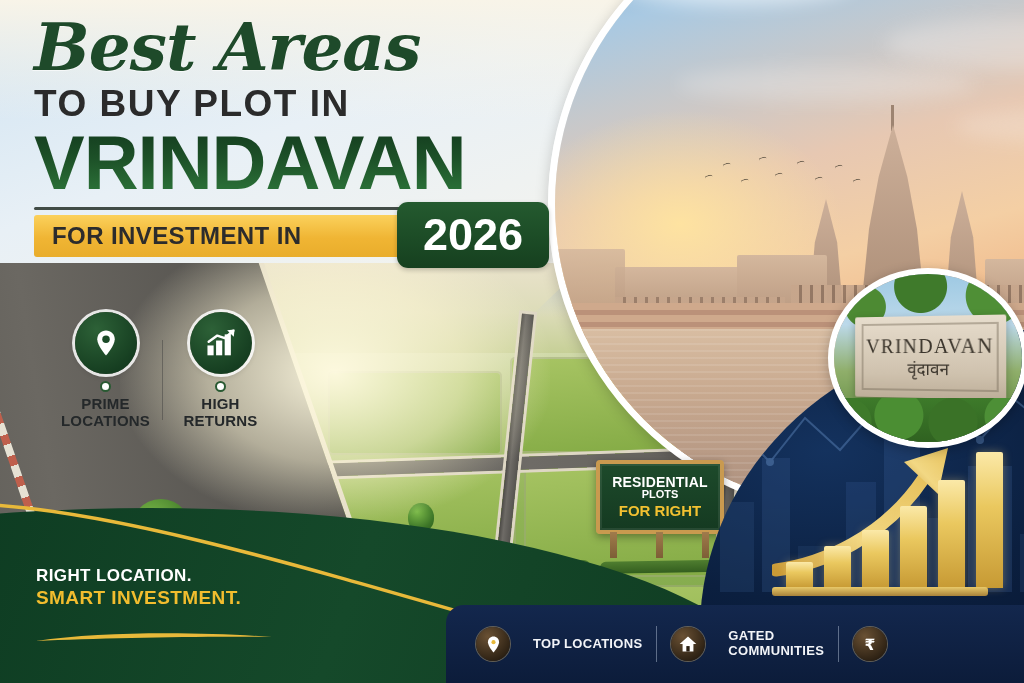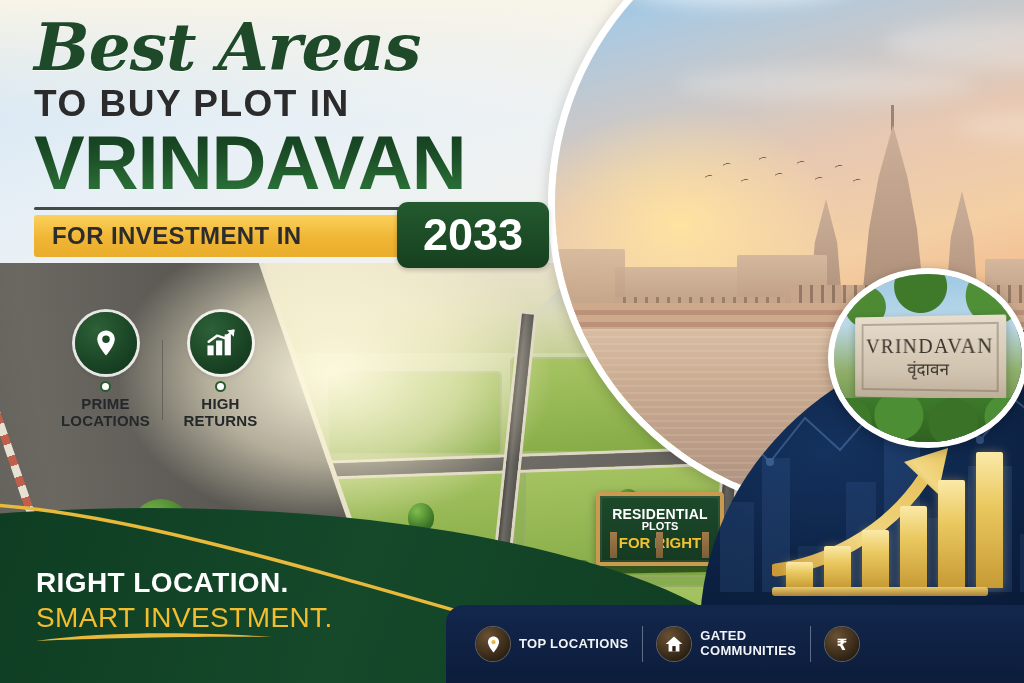--- a/index.html
+++ b/index.html
@@ -207,21 +207,21 @@
   .stone .en{font-family:"Liberation Serif",serif;font-size:20px;letter-spacing:1.4px;color:#3b352c;line-height:1;}
   .stone .hi{font-family:"DejaVu Sans",sans-serif;font-size:17px;color:#3b352c;margin-top:5px;line-height:1;}
 
   
   .plotsign{position:absolute;left:596px;top:460px;width:128px;height:74px;}
   .plotsign .board{
     width:100%;height:100%;border-radius:4px;
     background:linear-gradient(180deg,#1d4a2b,#153a21);
     border:4px solid #c99a4f;box-sizing:border-box;
     box-shadow:0 3px 8px rgba(0,0,0,.35),inset 0 0 0 2px rgba(255,255,255,.08);
-    display:flex;flex-direction:column;align-items:center;justify-content:center;margin-top:32px;
+    display:flex;flex-direction:column;align-items:center;justify-content:center;
   }
   .plotsign .l1{color:#fff;font-size:14px;font-weight:700;line-height:1.05;letter-spacing:.2px;}
   .plotsign .l2{color:#fff;font-size:11px;font-weight:700;line-height:1.05;}
   .plotsign .l3{color:#f2c131;font-size:15px;font-weight:700;line-height:1.1;margin-top:2px;}
   .plotsign .leg{position:absolute;top:72px;width:7px;height:26px;background:linear-gradient(180deg,#a07b4b,#7d5e36);}
   .plotsign .leg.a{left:14px;} .plotsign .leg.b{left:60px;} .plotsign .leg.c{left:106px;}
 
   
   .navypanel{
     position:absolute;left:700px;top:330px;width:420px;height:300px;overflow:hidden;
@@ -260,32 +260,32 @@
     position:absolute;left:-20px;top:470px;width:830px;height:260px;
     background:linear-gradient(110deg,#0e3c22 0%,#15492a 45%,#0f3a21 100%);
     border-radius:0 0 0 0;
     clip-path:ellipse(640px 200px at 170px 238px);
   }
   .swooshline{
     position:absolute;left:-20px;top:466px;width:838px;height:270px;
     border:0;pointer-events:none;
   }
   .tagline{position:absolute;left:36px;top:565px;width:420px;}
-  .tagline .t1{color:#fff;font-size:28px;font-weight:700;letter-spacing:.4px;line-height:1.25;}
-  .tagline .t2{color:#f2bd2e;font-size:28px;font-weight:400;letter-spacing:.4px;line-height:1.25;}
+  .tagline .t1{color:#fff;font-size:17px;font-weight:700;letter-spacing:.4px;line-height:1.25;}
+  .tagline .t2{color:#f2bd2e;font-size:19px;font-weight:700;letter-spacing:.4px;line-height:1.25;}
   .underswoosh{position:absolute;left:34px;top:630px;width:240px;height:14px;}
 
   
   .bottombar{
     position:absolute;left:446px;top:605px;width:578px;height:78px;
     background:linear-gradient(180deg,#13274d,#0c1c3a);
     border-radius:18px 0 0 0;
     display:flex;align-items:center;padding-left:16px;box-sizing:border-box;
   }
-  .bitem{display:flex;align-items:center;gap:9px;padding:0 14px;position:relative;}
+  .bitem{display:flex;align-items:center;gap:23px;padding:0 14px;position:relative;}
   .bitem .bcirc{
     width:34px;height:34px;border-radius:50%;flex:0 0 34px;
     background:radial-gradient(circle at 35% 28%,#6a5134,#2a1f12 78%);
     display:flex;align-items:center;justify-content:center;
     box-shadow:0 0 0 1px rgba(200,170,110,.45);
   }
   .bitem .btxt{color:#f2f4f8;font-size:13px;font-weight:700;line-height:1.12;letter-spacing:.3px;}
   .bsep{width:1px;height:36px;background:rgba(190,205,225,.45);}
 
   svg{display:block;}
@@ -386,21 +386,21 @@
   </div>
 
   <div class="head">
     <div class="script">Best Areas</div>
     <div class="sub1">TO BUY PLOT IN</div>
     <div class="vrin">VRINDAVAN</div>
     <div class="rule"></div>
     <div class="goldbar">
       <div class="txt">FOR INVESTMENT IN</div>
       <div class="yearbox">
-        <span>2033</span>
+        <span>2026</span>
       </div>
     </div>
   </div>
 
   <div class="badges">
 
     <div class="badge">
       <div class="circ">
         <svg width="30" height="30" viewBox="0 0 24 24">
           <path d="M12 2C8.1 2 5 5.1 5 9c0 5.2 7 13 7 13s7-7.8 7-13c0-3.9-3.1-7-7-7z" fill="#ffffff"></path>

